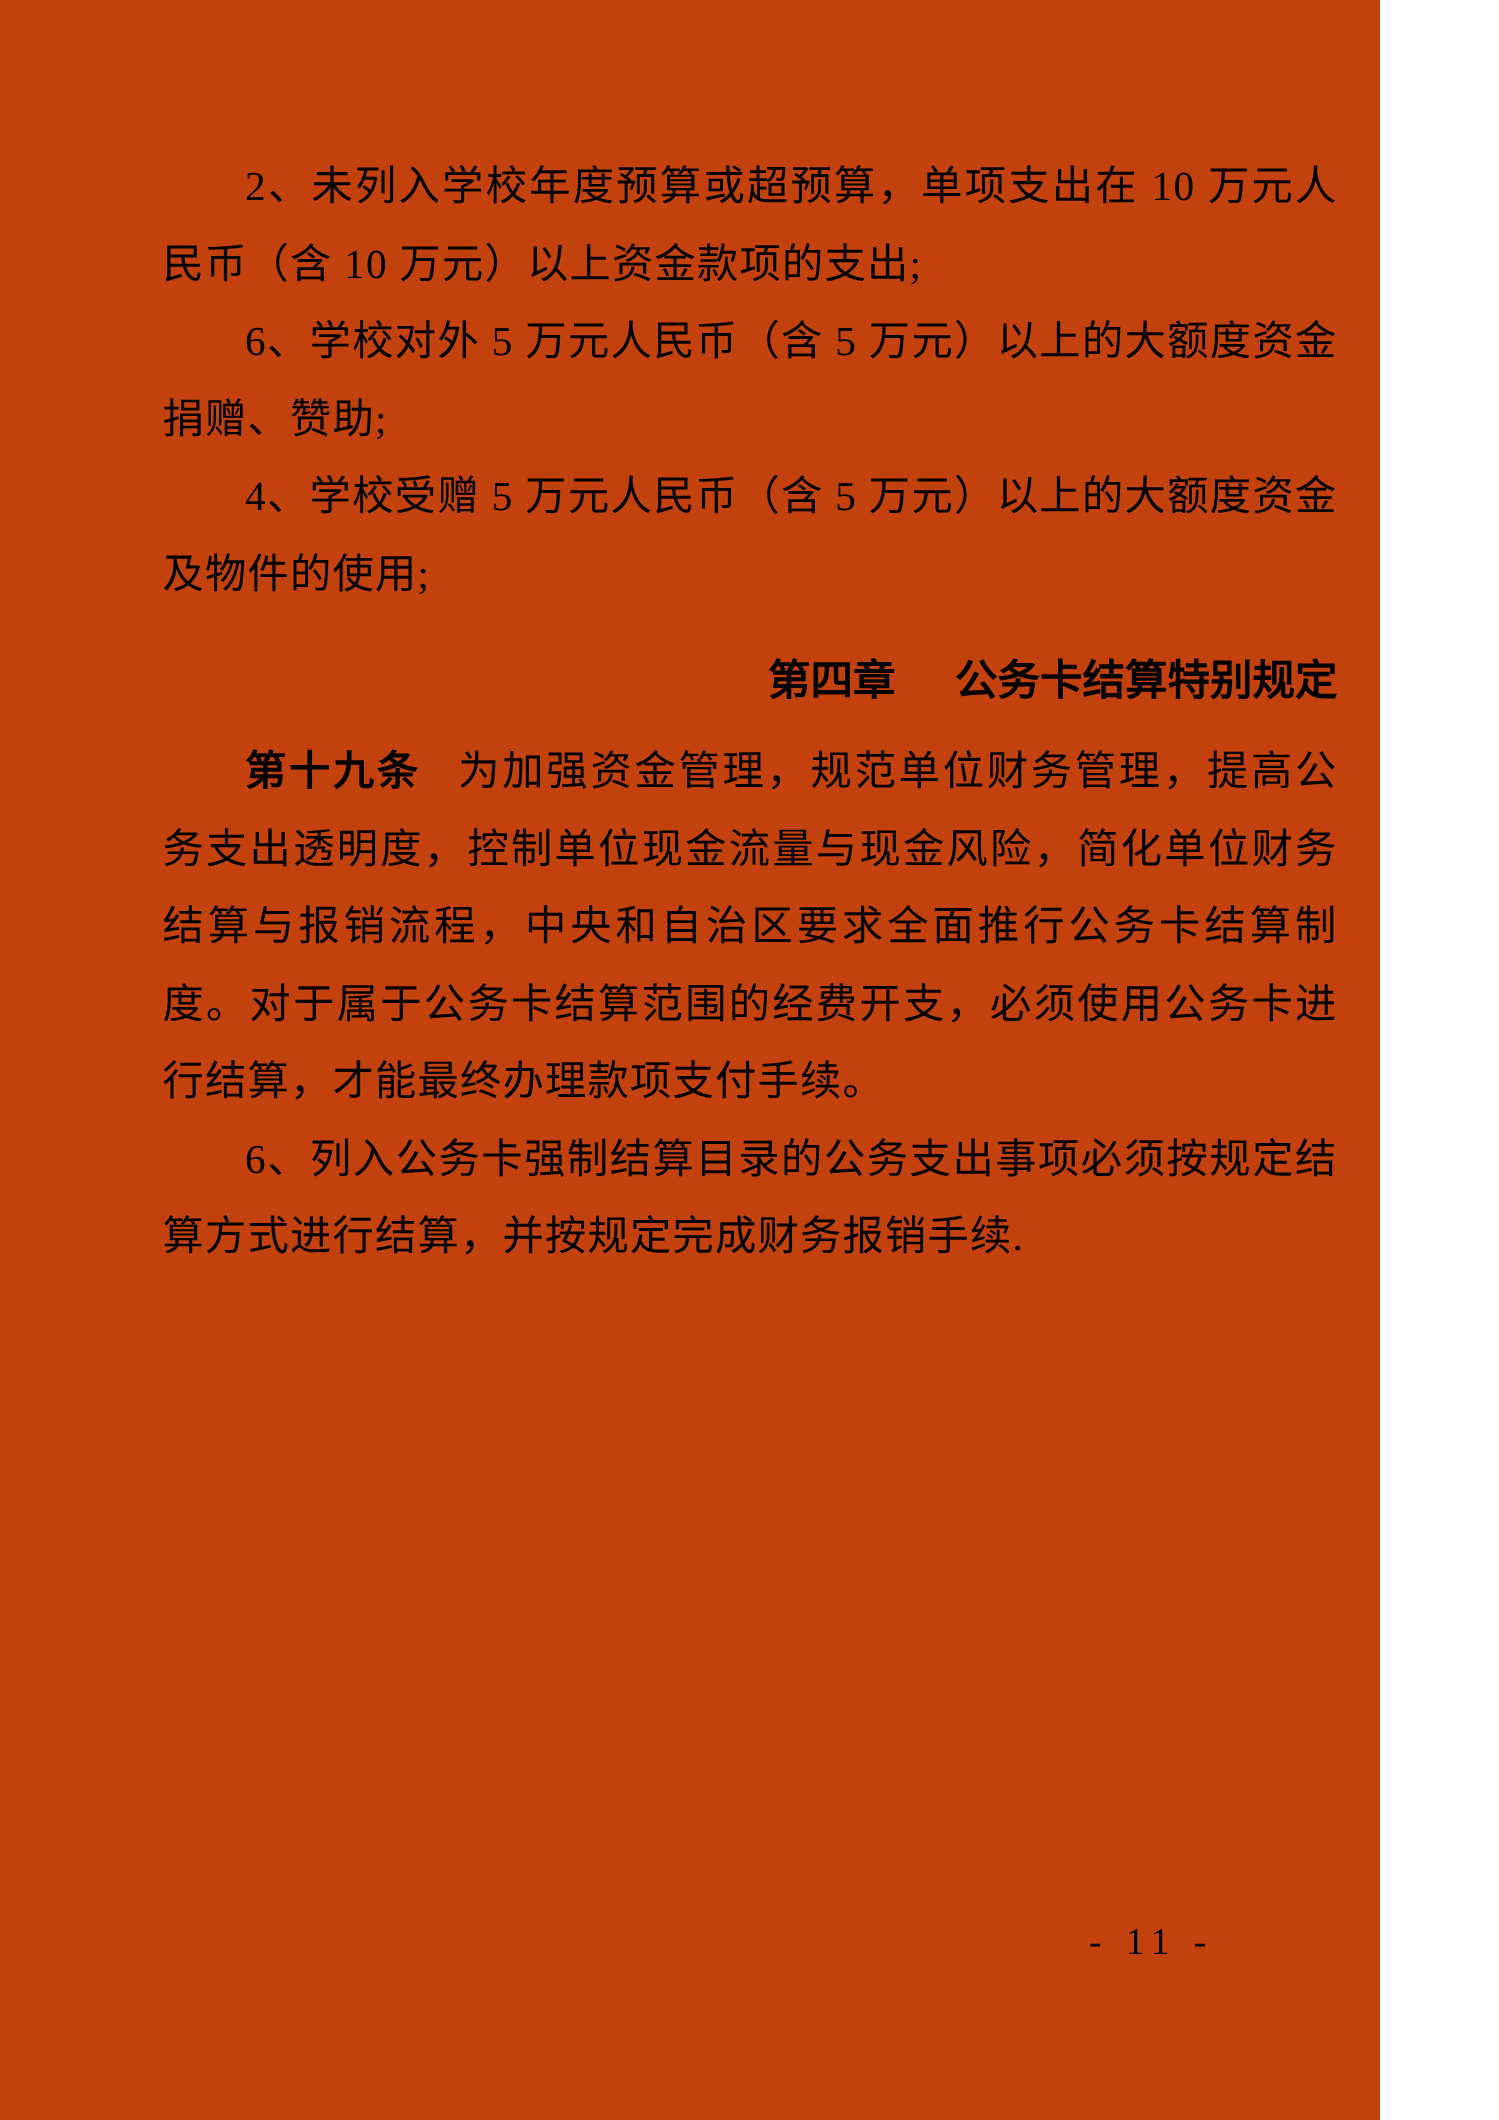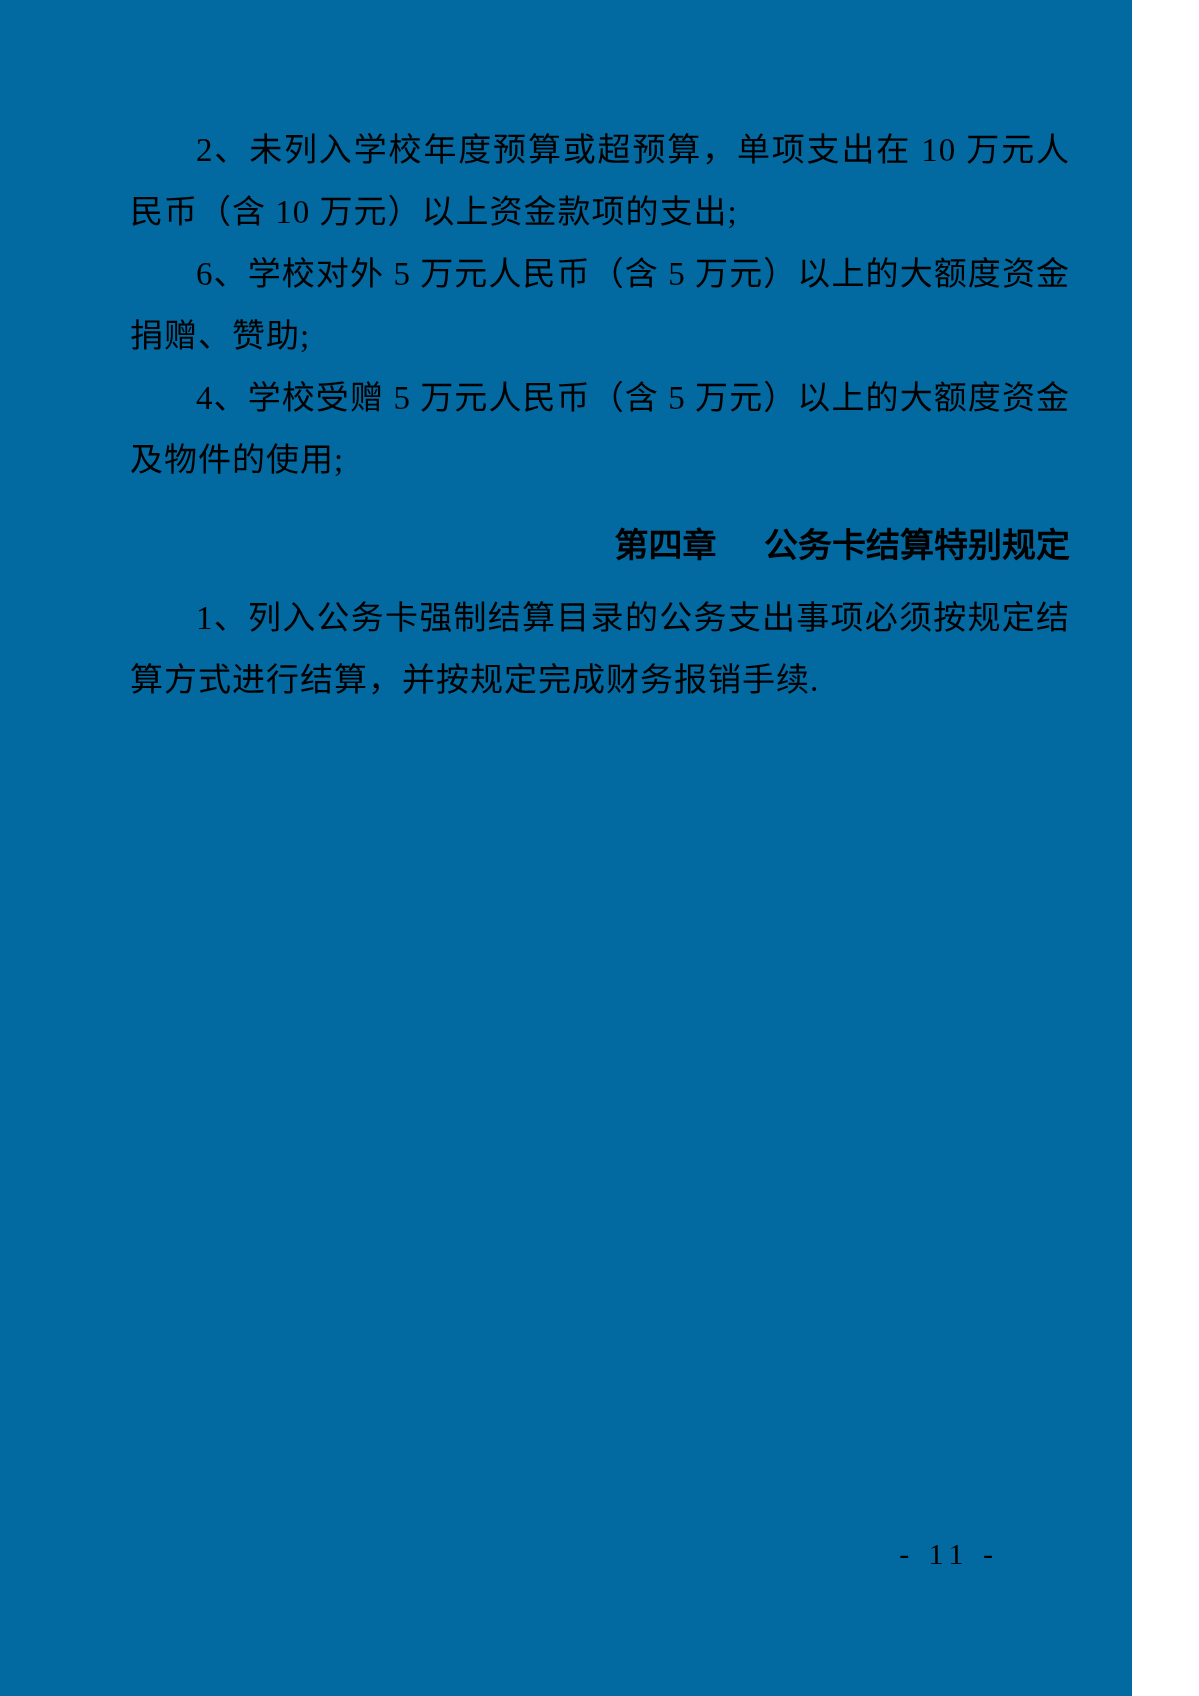--- a/index.html
+++ b/index.html
@@ -4,25 +4,24 @@
 <style>
   html, body {
     margin: 0;
     padding: 0;
     background: #ffffff;
   }
   .page {
     position: relative;
     width: 1104px;
     height: 1696px;
-    background: #0369a1;
+    background: #c2410c;
     overflow: hidden;
     font-family: "Liberation Serif", "DejaVu Serif", serif;
     color: #000000;
-    padding-left: 28px;
   }
   .content {
     position: absolute;
     left: 130px;
     top: 119px;
     width: 940px;
   }
   .para {
     font-size: 33px;
     line-height: 62px;
@@ -65,21 +64,24 @@
 
     <p class="para">6、学校对外 5 万元人民币（含 5 万元）以上的大额度资金捐赠、赞助;</p>
 
     <p class="para">4、学校受赠 5 万元人民币（含 5 万元）以上的大额度资金及物件的使用;</p>
 
 
     <h2 class="chapter-heading">
       <span class="chapter-label">第四章</span><span>公务卡结算特别规定</span>
     </h2>
 
+    <p class="para">
+      <span class="article-lead">第十九条</span><span>为加强资金管理，规范单位财务管理，提高公务支出透明度，控制单位现金流量与现金风险，简化单位财务结算与报销流程，中央和自治区要求全面推行公务卡结算制度。对于属于公务卡结算范围的经费开支，必须使用公务卡进行结算，才能最终办理款项支付手续。</span>
+    </p>
 
 
-    <p class="para">1、列入公务卡强制结算目录的公务支出事项必须按规定结算方式进行结算，并按规定完成财务报销手续.</p>
+    <p class="para">6、列入公务卡强制结算目录的公务支出事项必须按规定结算方式进行结算，并按规定完成财务报销手续.</p>
 
 
   </div>
 
   <div class="page-number">- 11 -</div>
 </div>
 
 </body></html>

